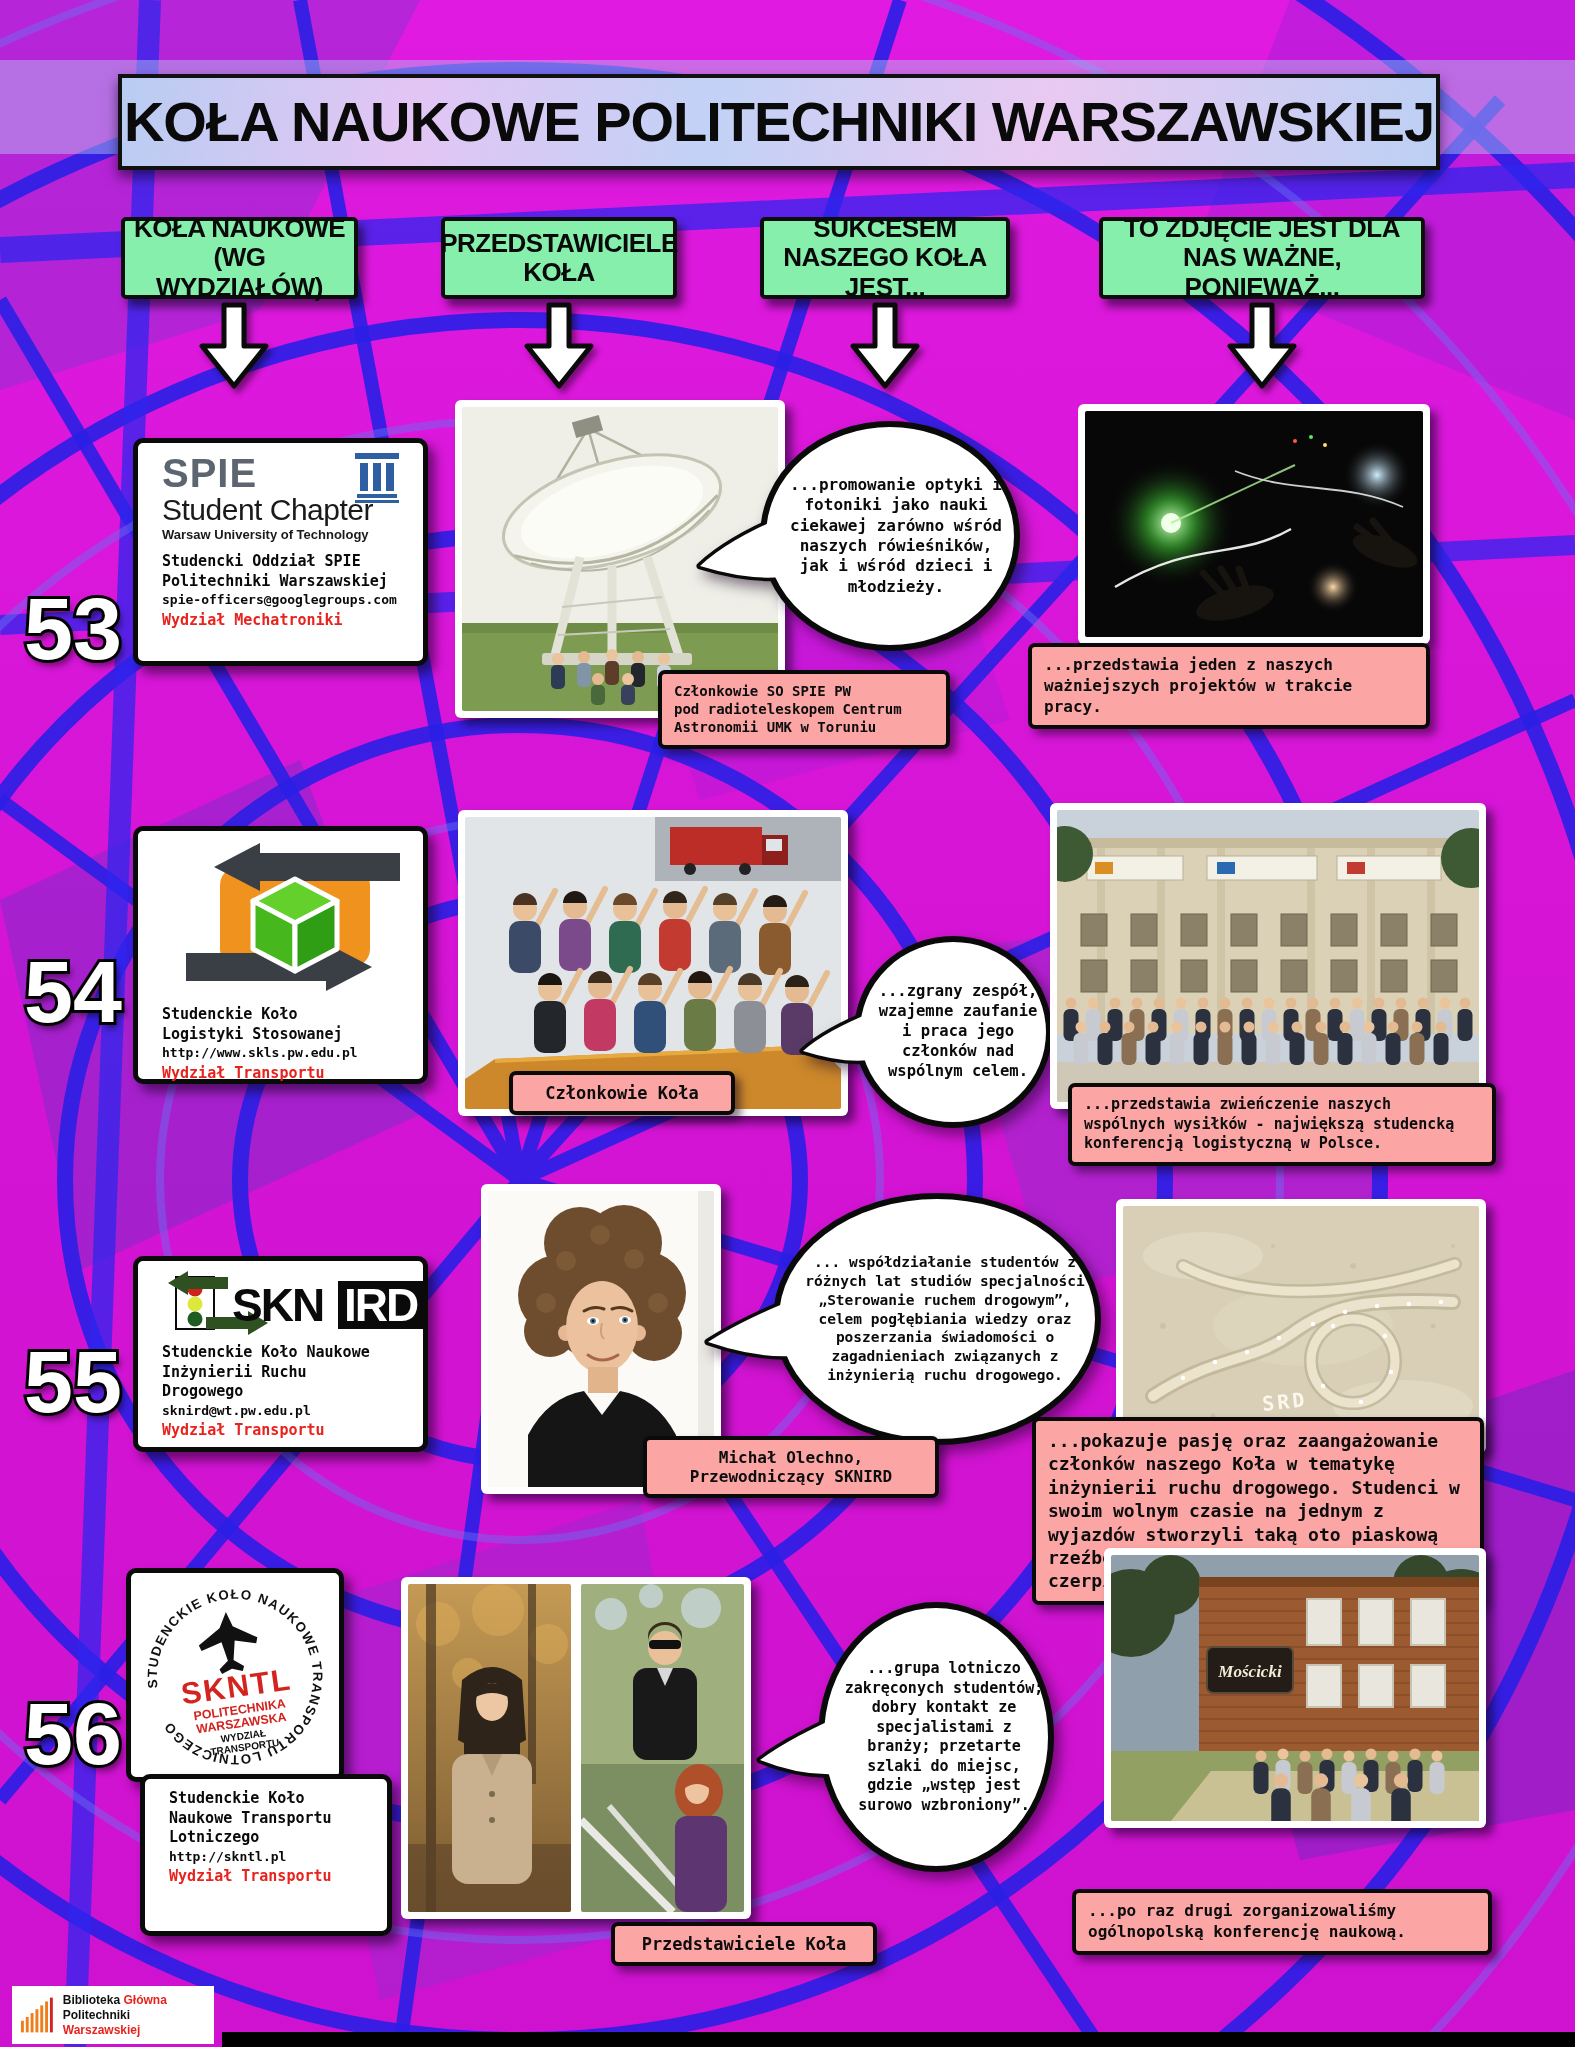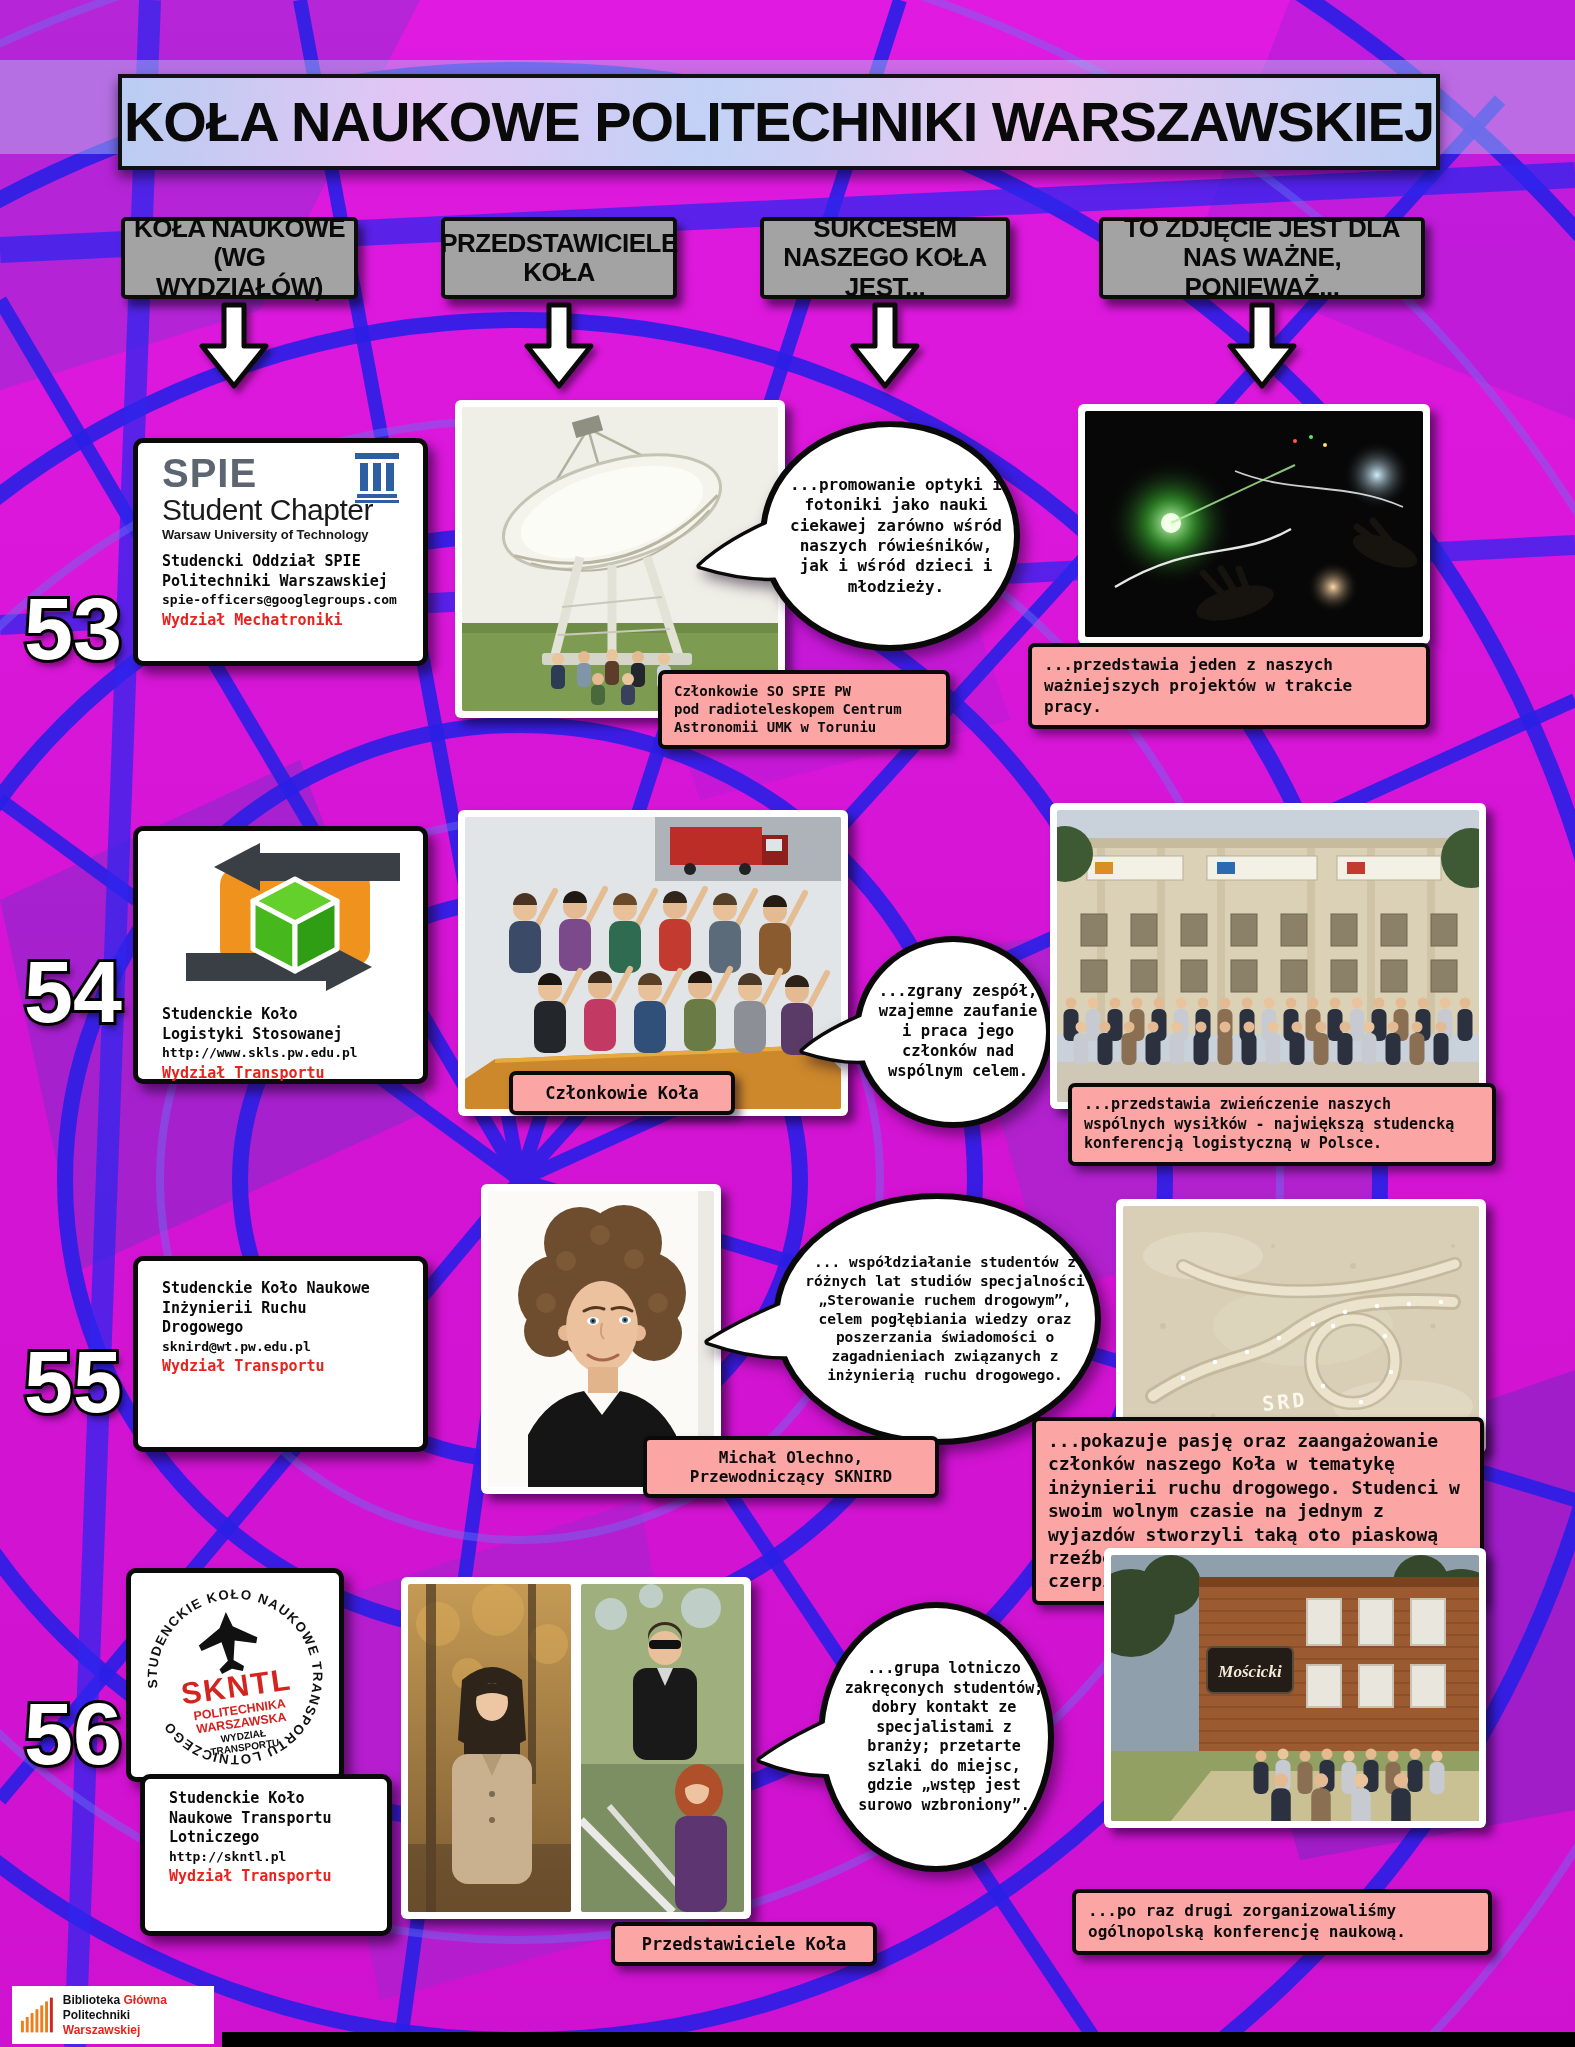--- a/index.html
+++ b/index.html
@@ -2,21 +2,21 @@
 <html><head>
 <meta charset="utf-8">
 <style>
   html,body{margin:0;padding:0;background:#444;}
   .poster{position:relative;width:1575px;height:2047px;overflow:hidden;background:#d414d4;font-family:"Liberation Sans",sans-serif;}
   .bg{position:absolute;left:0;top:0;}
   .title{position:absolute;left:118px;top:74px;width:1322px;height:96px;display:flex;align-items:center;justify-content:center;
     font:bold 56px/1 "Liberation Sans",sans-serif;letter-spacing:-1px;color:#0a0a0a;
     background:linear-gradient(100deg,#b9cdf2 0%,#e3c5f4 22%,#c2d2f6 45%,#e9c9f1 70%,#bcd0f4 100%);
     border:4px solid #111;box-shadow:0 7px 12px rgba(0,0,20,.55);box-sizing:border-box;text-align:center;}
-  .hdr{position:absolute;background:#a3a3a3;border:4px solid #0d0d0d;border-radius:5px;display:flex;align-items:center;justify-content:center;
+  .hdr{position:absolute;background:#86efac;border:4px solid #0d0d0d;border-radius:5px;display:flex;align-items:center;justify-content:center;
     text-align:center;font:bold 26px/1.12 "Liberation Sans",sans-serif;letter-spacing:-0.5px;color:#0a0a0a;
     box-shadow:6px 8px 8px rgba(10,0,20,.55);box-sizing:border-box;padding:6px;}
   .arrow{position:absolute;filter:drop-shadow(4px 5px 3px rgba(0,0,0,.45));}
   .num{position:absolute;font:bold 88px/1 "Liberation Sans",sans-serif;color:#fff;-webkit-text-stroke:6px #000;paint-order:stroke fill;
     text-shadow:4px 6px 7px rgba(0,0,0,.5);}
   .obox{position:absolute;background:#fff;border:5px solid #0a0a0a;border-radius:10px;box-shadow:7px 8px 11px rgba(20,0,30,.55);
     padding:10px 24px;box-sizing:border-box;}
   .photo{position:absolute;background:#fff;padding:7px;border-radius:6px;box-shadow:7px 7px 10px rgba(10,0,25,.55);}
   .photo svg{display:block;border-radius:2px;}
   .cap{position:absolute;background:#fca5a5;border:4px solid #0a0a0a;border-radius:7px;box-shadow:6px 6px 9px rgba(20,0,30,.5);
@@ -455,20 +455,33 @@
       </g>
     </svg>
   </div>
 
   <div class="cap" style="left:509px;top:1071px;width:226px;font-size:17px;text-align:center">Członkowie Koła</div>
   <div class="cap" style="left:1068px;top:1083px;width:428px;font-size:15px;line-height:1.3">...przedstawia zwieńczenie naszych wspólnych wysiłków - największą studencką konferencją logistyczną w Polsce.</div>
 
   <div class="num" style="left:24px;top:1338px">55</div>
 
   <div class="obox" style="left:133px;top:1256px;width:295px;height:196px">
+    <div style="position:relative;height:64px">
+      <svg width="268" height="64" viewBox="0 0 268 64" style="position:absolute;left:0;top:0">
+        <rect x="14" y="6" width="38" height="52" fill="#fff" stroke="#0a0a0a" stroke-width="2"></rect>
+        <circle cx="33" cy="18" r="7.5" fill="#cc2418"></circle>
+          <circle cx="33" cy="33" r="7.5" fill="#dce83c"></circle>
+          <circle cx="33" cy="48" r="7.5" fill="#1e5c20"></circle>
+        <path d="M66,6 L26,6 L26,0 L6,12 L26,24 L26,18 L66,18 Z" fill="#2f5020"></path>
+        <path d="M44,46 L86,46 L86,40 L106,52 L86,64 L86,58 L44,58 Z" fill="#2f5020"></path>
+        <text x="70" y="50" font-family="Liberation Sans,sans-serif" font-weight="bold" font-size="46" letter-spacing="-2" fill="#0a0a0a">SKN</text>
+        <rect x="176" y="10" width="88" height="48" fill="#0a0a0a"></rect>
+        <text x="182" y="50" font-family="Liberation Sans,sans-serif" font-weight="bold" font-size="46" letter-spacing="-2" fill="#fff">IRD</text>
+      </svg>
+    </div>
     <div class="oname">Studenckie Koło Naukowe
 Inżynierii Ruchu
 Drogowego</div>
     <div class="contact">sknird@wt.pw.edu.pl</div>
     <div class="dept">Wydział Transportu</div>
   </div>
 
   <div class="photo" style="left:481px;top:1184px">
     <svg width="226" height="296" viewBox="0 0 226 296">
       <rect width="226" height="296" fill="#fbfaf7"></rect>

